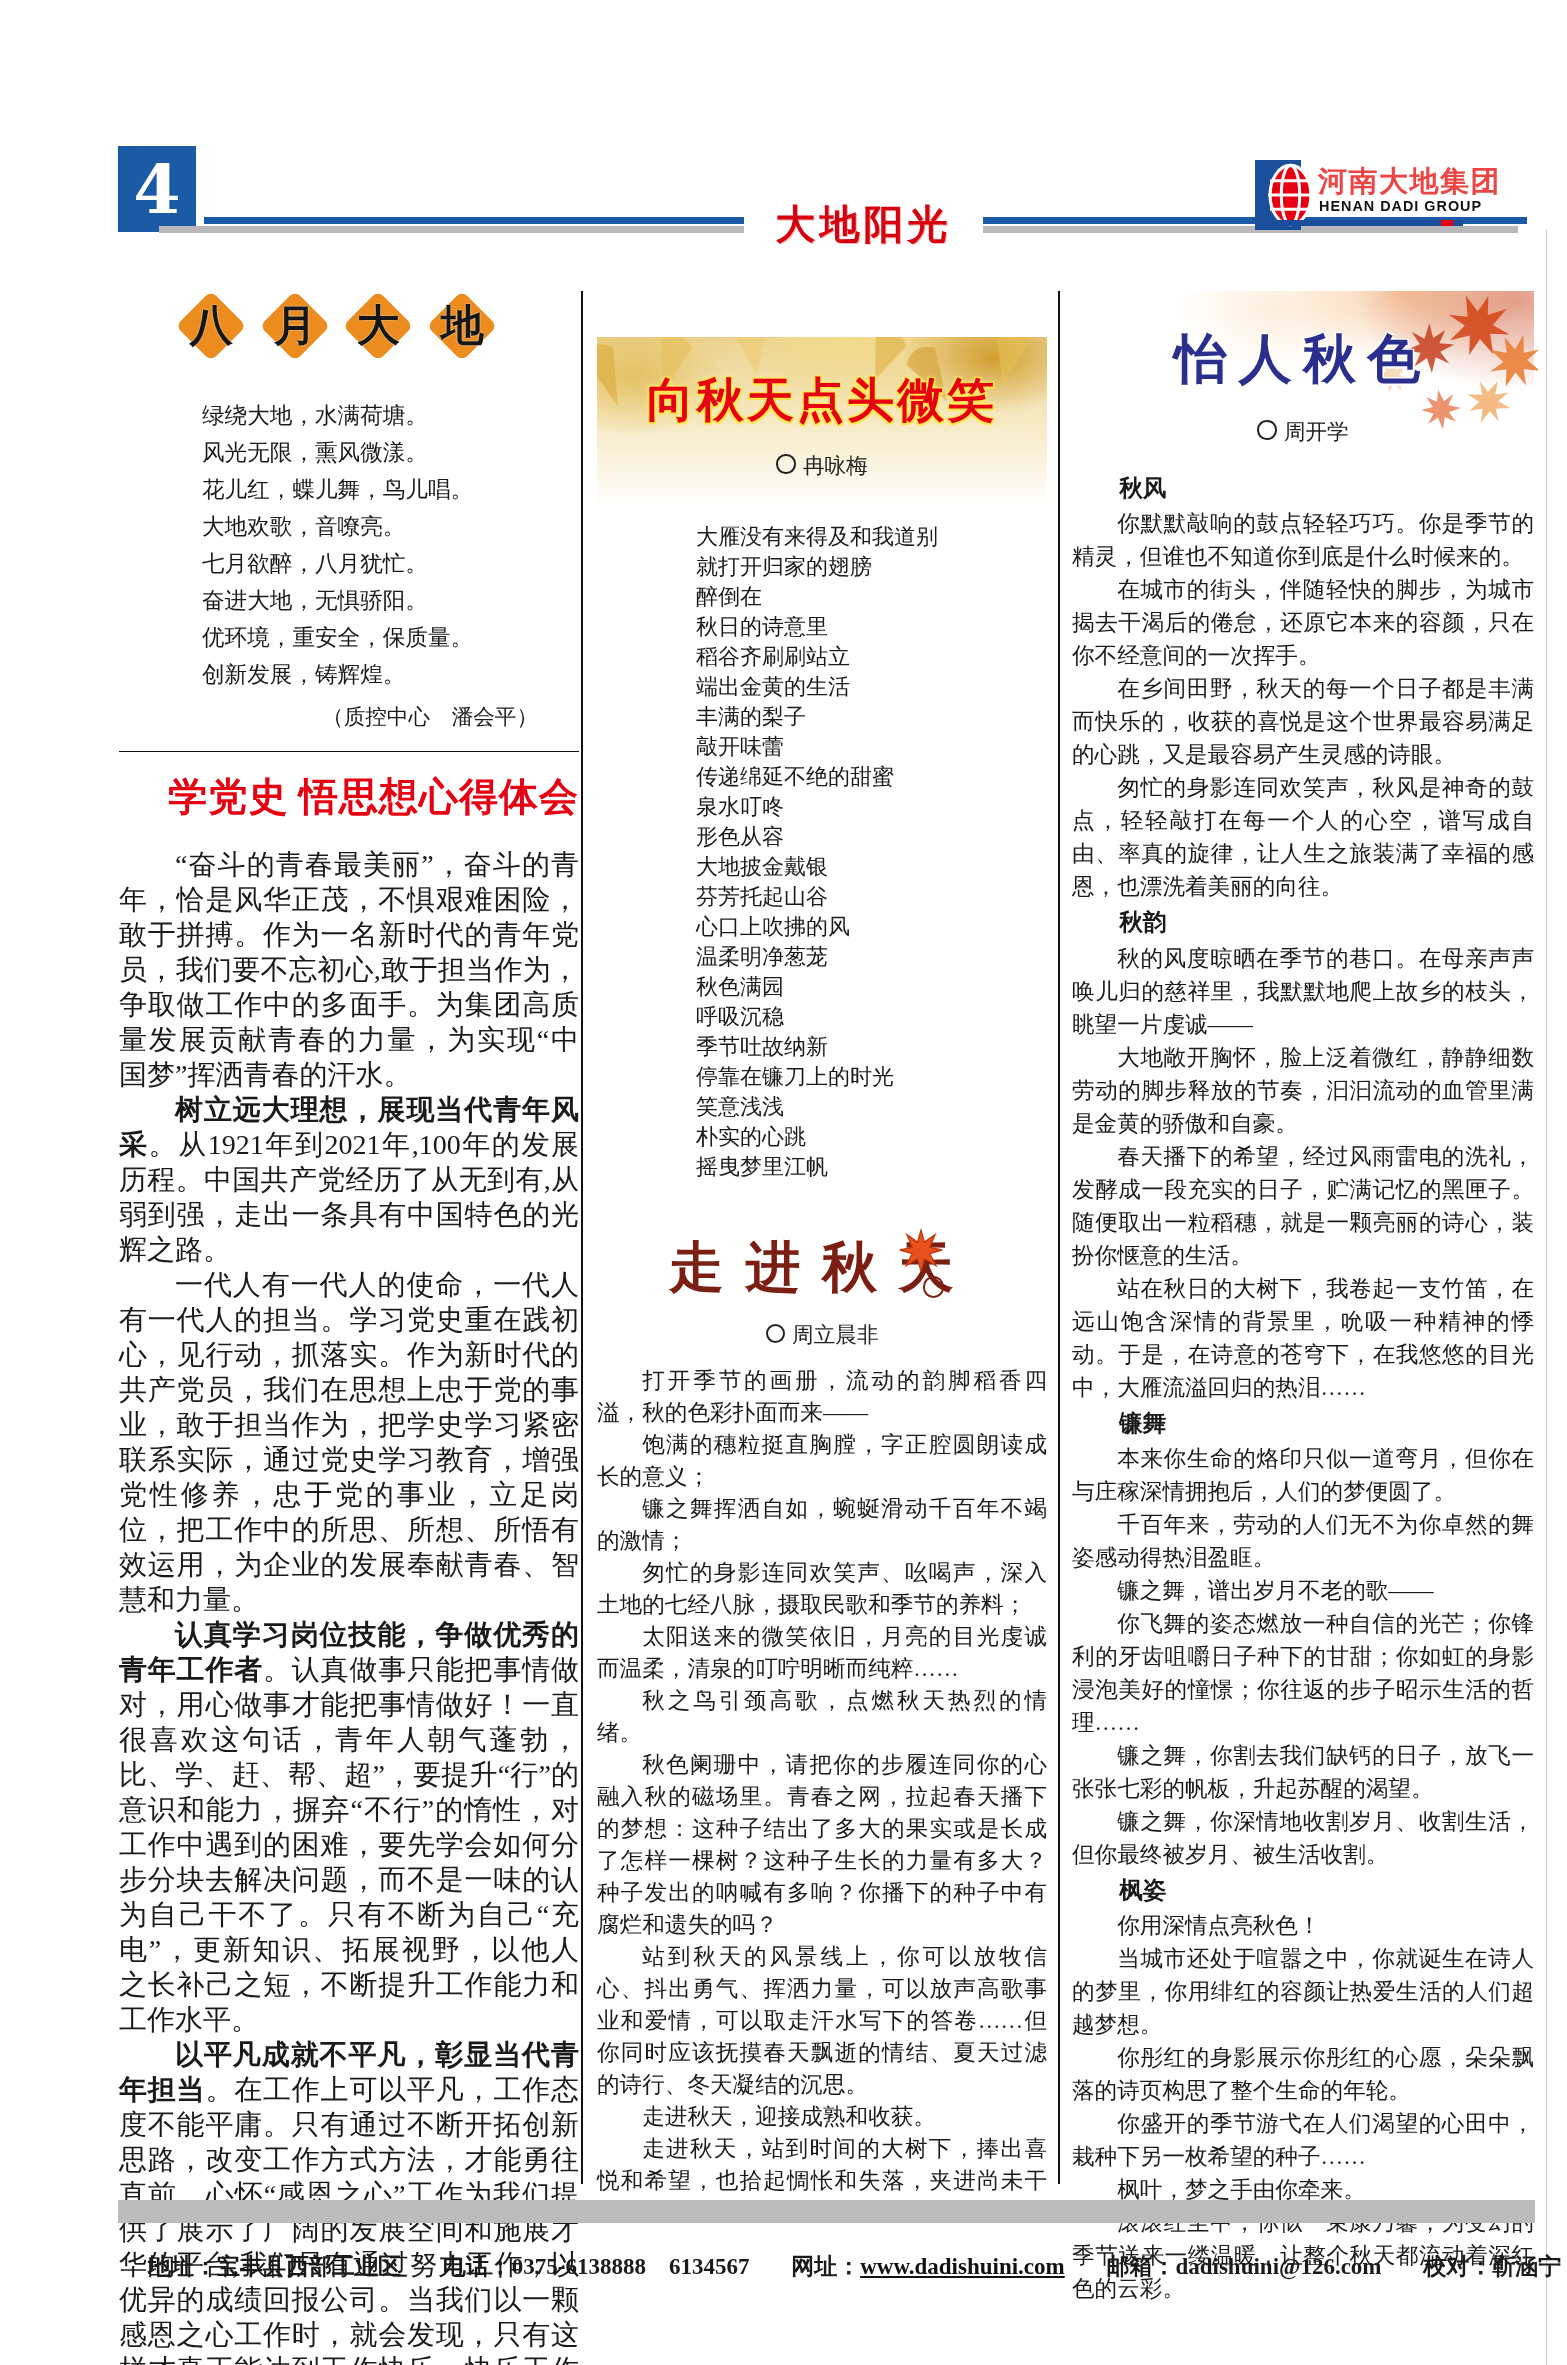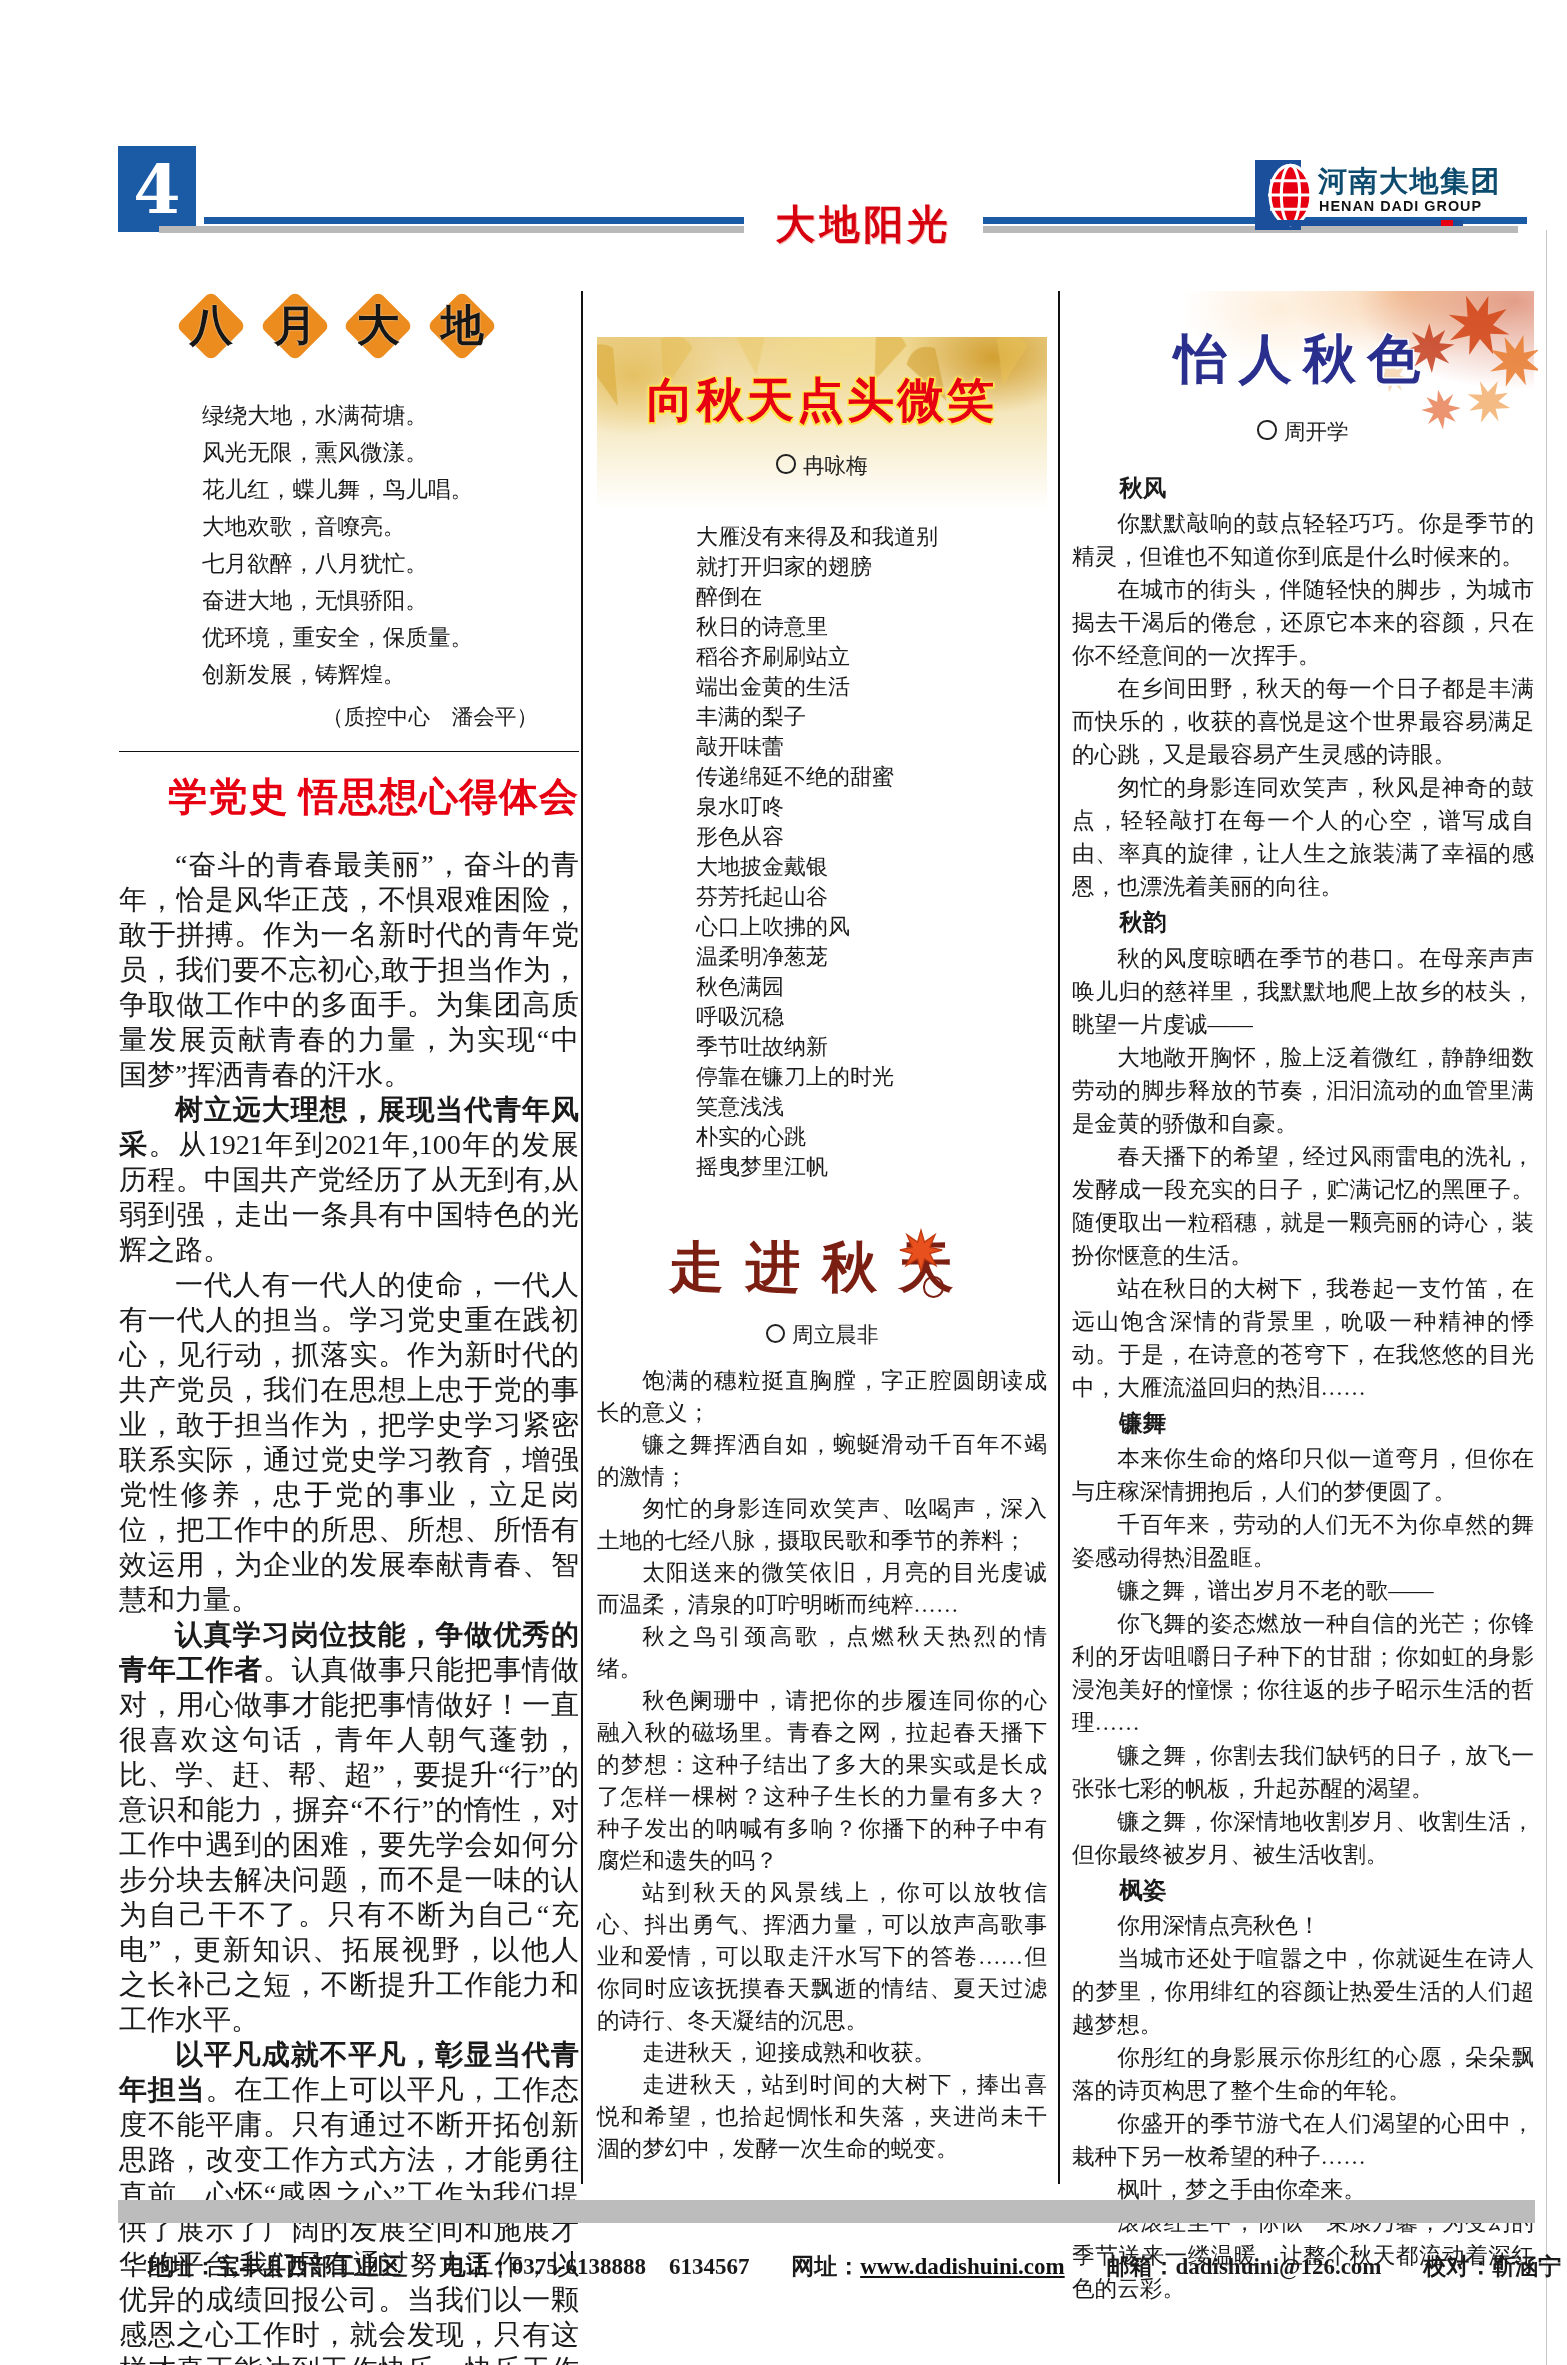--- a/index.html
+++ b/index.html
@@ -14,21 +14,21 @@
   .hline{position:absolute;height:6.7px;}
   .hline.blue{background:#1b5aa5;}
   .hline.gray{background:#b9b9b9;}
   #masthead{position:absolute;left:744px;top:197px;width:239px;text-align:center;
     color:#d7000f;font-size:40px;font-weight:bold;font-family:"Liberation Sans","DejaVu Sans",sans-serif;
     letter-spacing:4.1px;text-shadow:1px 1px 0 #f5b5ad;}
   #logo{position:absolute;left:1255px;top:158px;width:216px;height:77px;}
   #logo .blue-rect{position:absolute;left:0;top:2.1px;width:46px;height:70px;background:#1b4f9c;}
   #logo svg.globe{position:absolute;left:11.3px;top:0px;}
   #logo .cn{position:absolute;left:63px;top:4.1px;font-family:"Liberation Sans","DejaVu Sans",sans-serif;
-    font-weight:bold;font-size:29px;letter-spacing:1.5px;color:#0c4a6e;white-space:nowrap;}
+    font-weight:bold;font-size:29px;letter-spacing:1.5px;color:#ef4444;white-space:nowrap;}
   #logo .en{position:absolute;left:64px;top:40px;font-family:"Liberation Sans","DejaVu Sans",sans-serif;
     font-weight:bold;font-size:14.4px;letter-spacing:1px;color:#121212;white-space:nowrap;}
   #logo .bar{position:absolute;left:0px;top:62px;width:208px;height:6.2px;background:#1b4f9c;}
   #logo .bar .red{position:absolute;right:10.3px;top:0;width:11.3px;height:6.2px;background:#e60012;}
   #page-edge{position:absolute;left:1546px;top:230px;width:1px;height:2136px;background:#c9c9c9;}
   
   .vdivider{position:absolute;top:291px;width:1.5px;height:1893px;background:#111111;}
   
   .para{margin:0;text-align:justify;text-indent:2em;}
   .preline{white-space:pre-line;}
@@ -212,20 +212,21 @@
       <svg id="mid-title2-leaf" width="44" height="44" viewBox="0 0 100 100">
         <polygon points="50,5 58,32 82,15 70,44 98,50 70,58 84,86 58,70 50,98 42,70 16,86 30,58 2,50 30,44 18,15 42,32" fill="#e8501e" stroke="#c23a10" stroke-width="3"></polygon>
       </svg>
       <span id="mid-title2-ring"></span>
     </div>
     <div class="author-line" style="margin-top:2.1px;">
       <span class="author-mark"></span><span>周立晨非</span>
     </div>
 
     <div id="mid-article">
+      <p class="para">打开季节的画册，流动的韵脚稻香四溢，秋的色彩扑面而来——</p>
       <p class="para">饱满的穗粒挺直胸膛，字正腔圆朗读成长的意义；</p>
       <p class="para">镰之舞挥洒自如，蜿蜒滑动千百年不竭的激情；</p>
       <p class="para">匆忙的身影连同欢笑声、吆喝声，深入土地的七经八脉，摄取民歌和季节的养料；</p>
       <p class="para">太阳送来的微笑依旧，月亮的目光虔诚而温柔，清泉的叮咛明晰而纯粹……</p>
       <p class="para">秋之鸟引颈高歌，点燃秋天热烈的情绪。</p>
       <p class="para">秋色阑珊中，请把你的步履连同你的心融入秋的磁场里。青春之网，拉起春天播下的梦想：这种子结出了多大的果实或是长成了怎样一棵树？这种子生长的力量有多大？种子发出的呐喊有多响？你播下的种子中有腐烂和遗失的吗？</p>
       <p class="para">站到秋天的风景线上，你可以放牧信心、抖出勇气、挥洒力量，可以放声高歌事业和爱情，可以取走汗水写下的答卷……但你同时应该抚摸春天飘逝的情结、夏天过滤的诗行、冬天凝结的沉思。</p>
       <p class="para">走进秋天，迎接成熟和收获。</p>
       <p class="para">走进秋天，站到时间的大树下，捧出喜悦和希望，也拾起惆怅和失落，夹进尚未干涸的梦幻中，发酵一次生命的蜕变。</p>
     </div>

